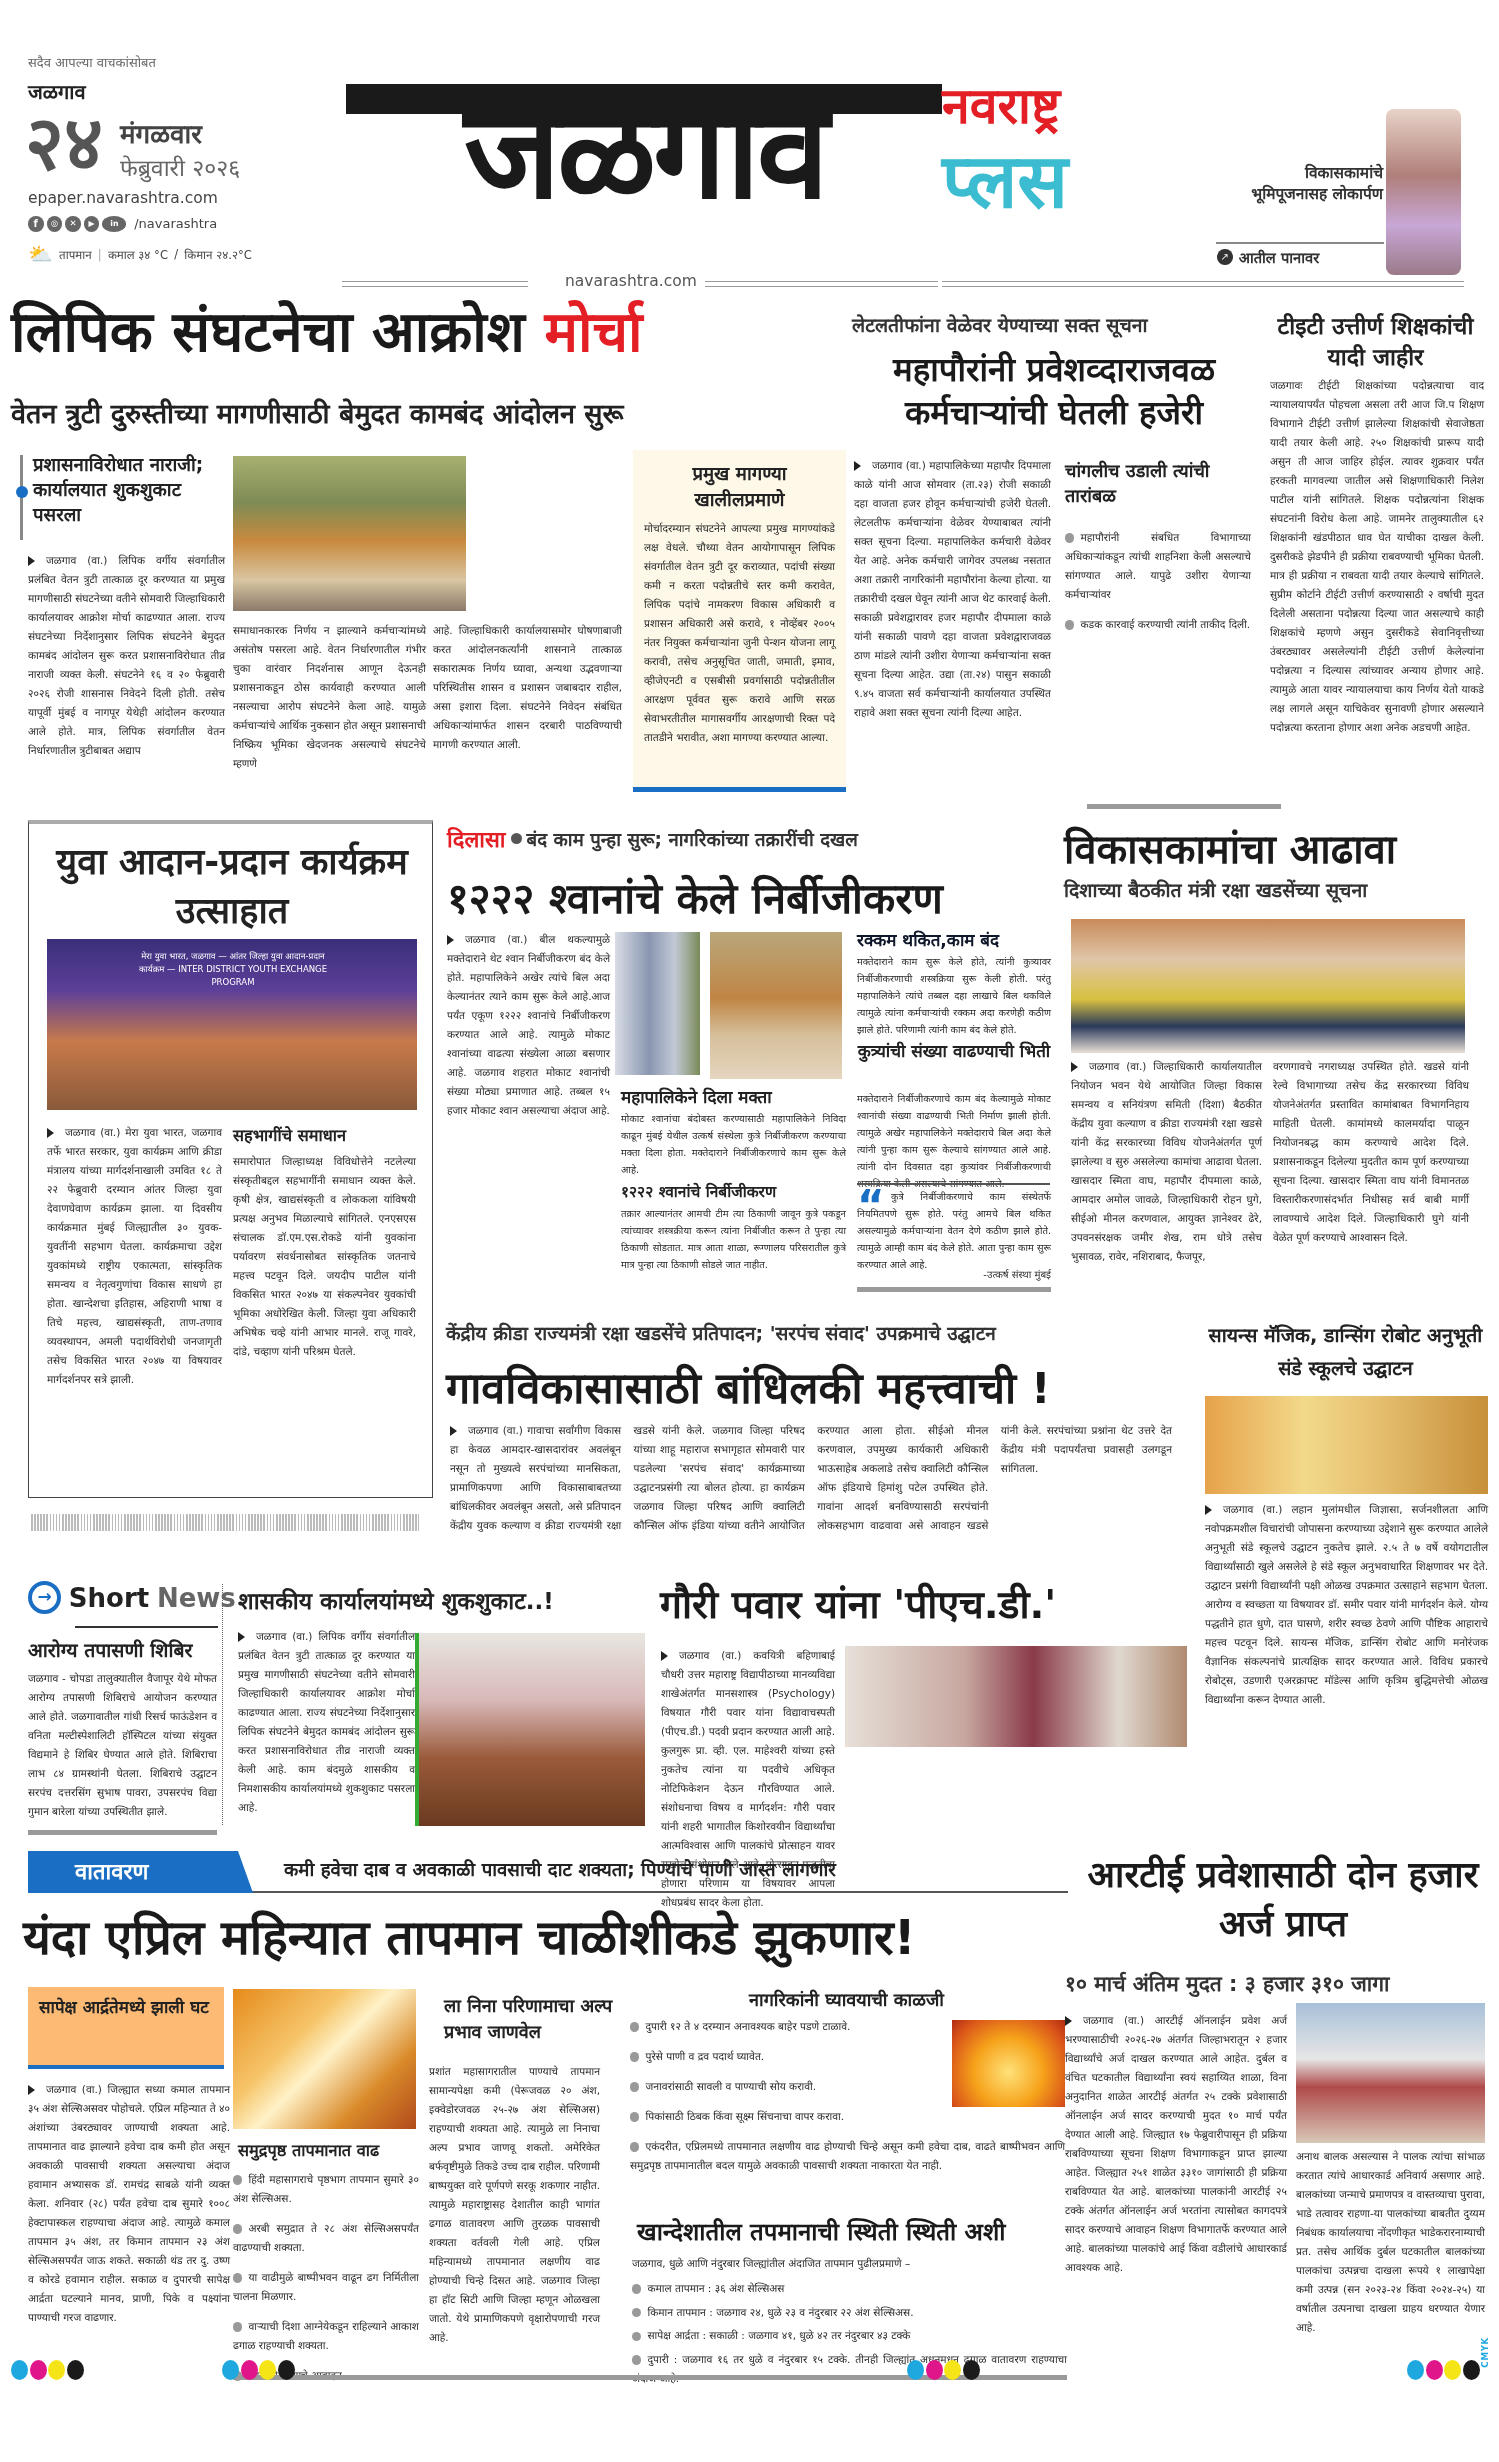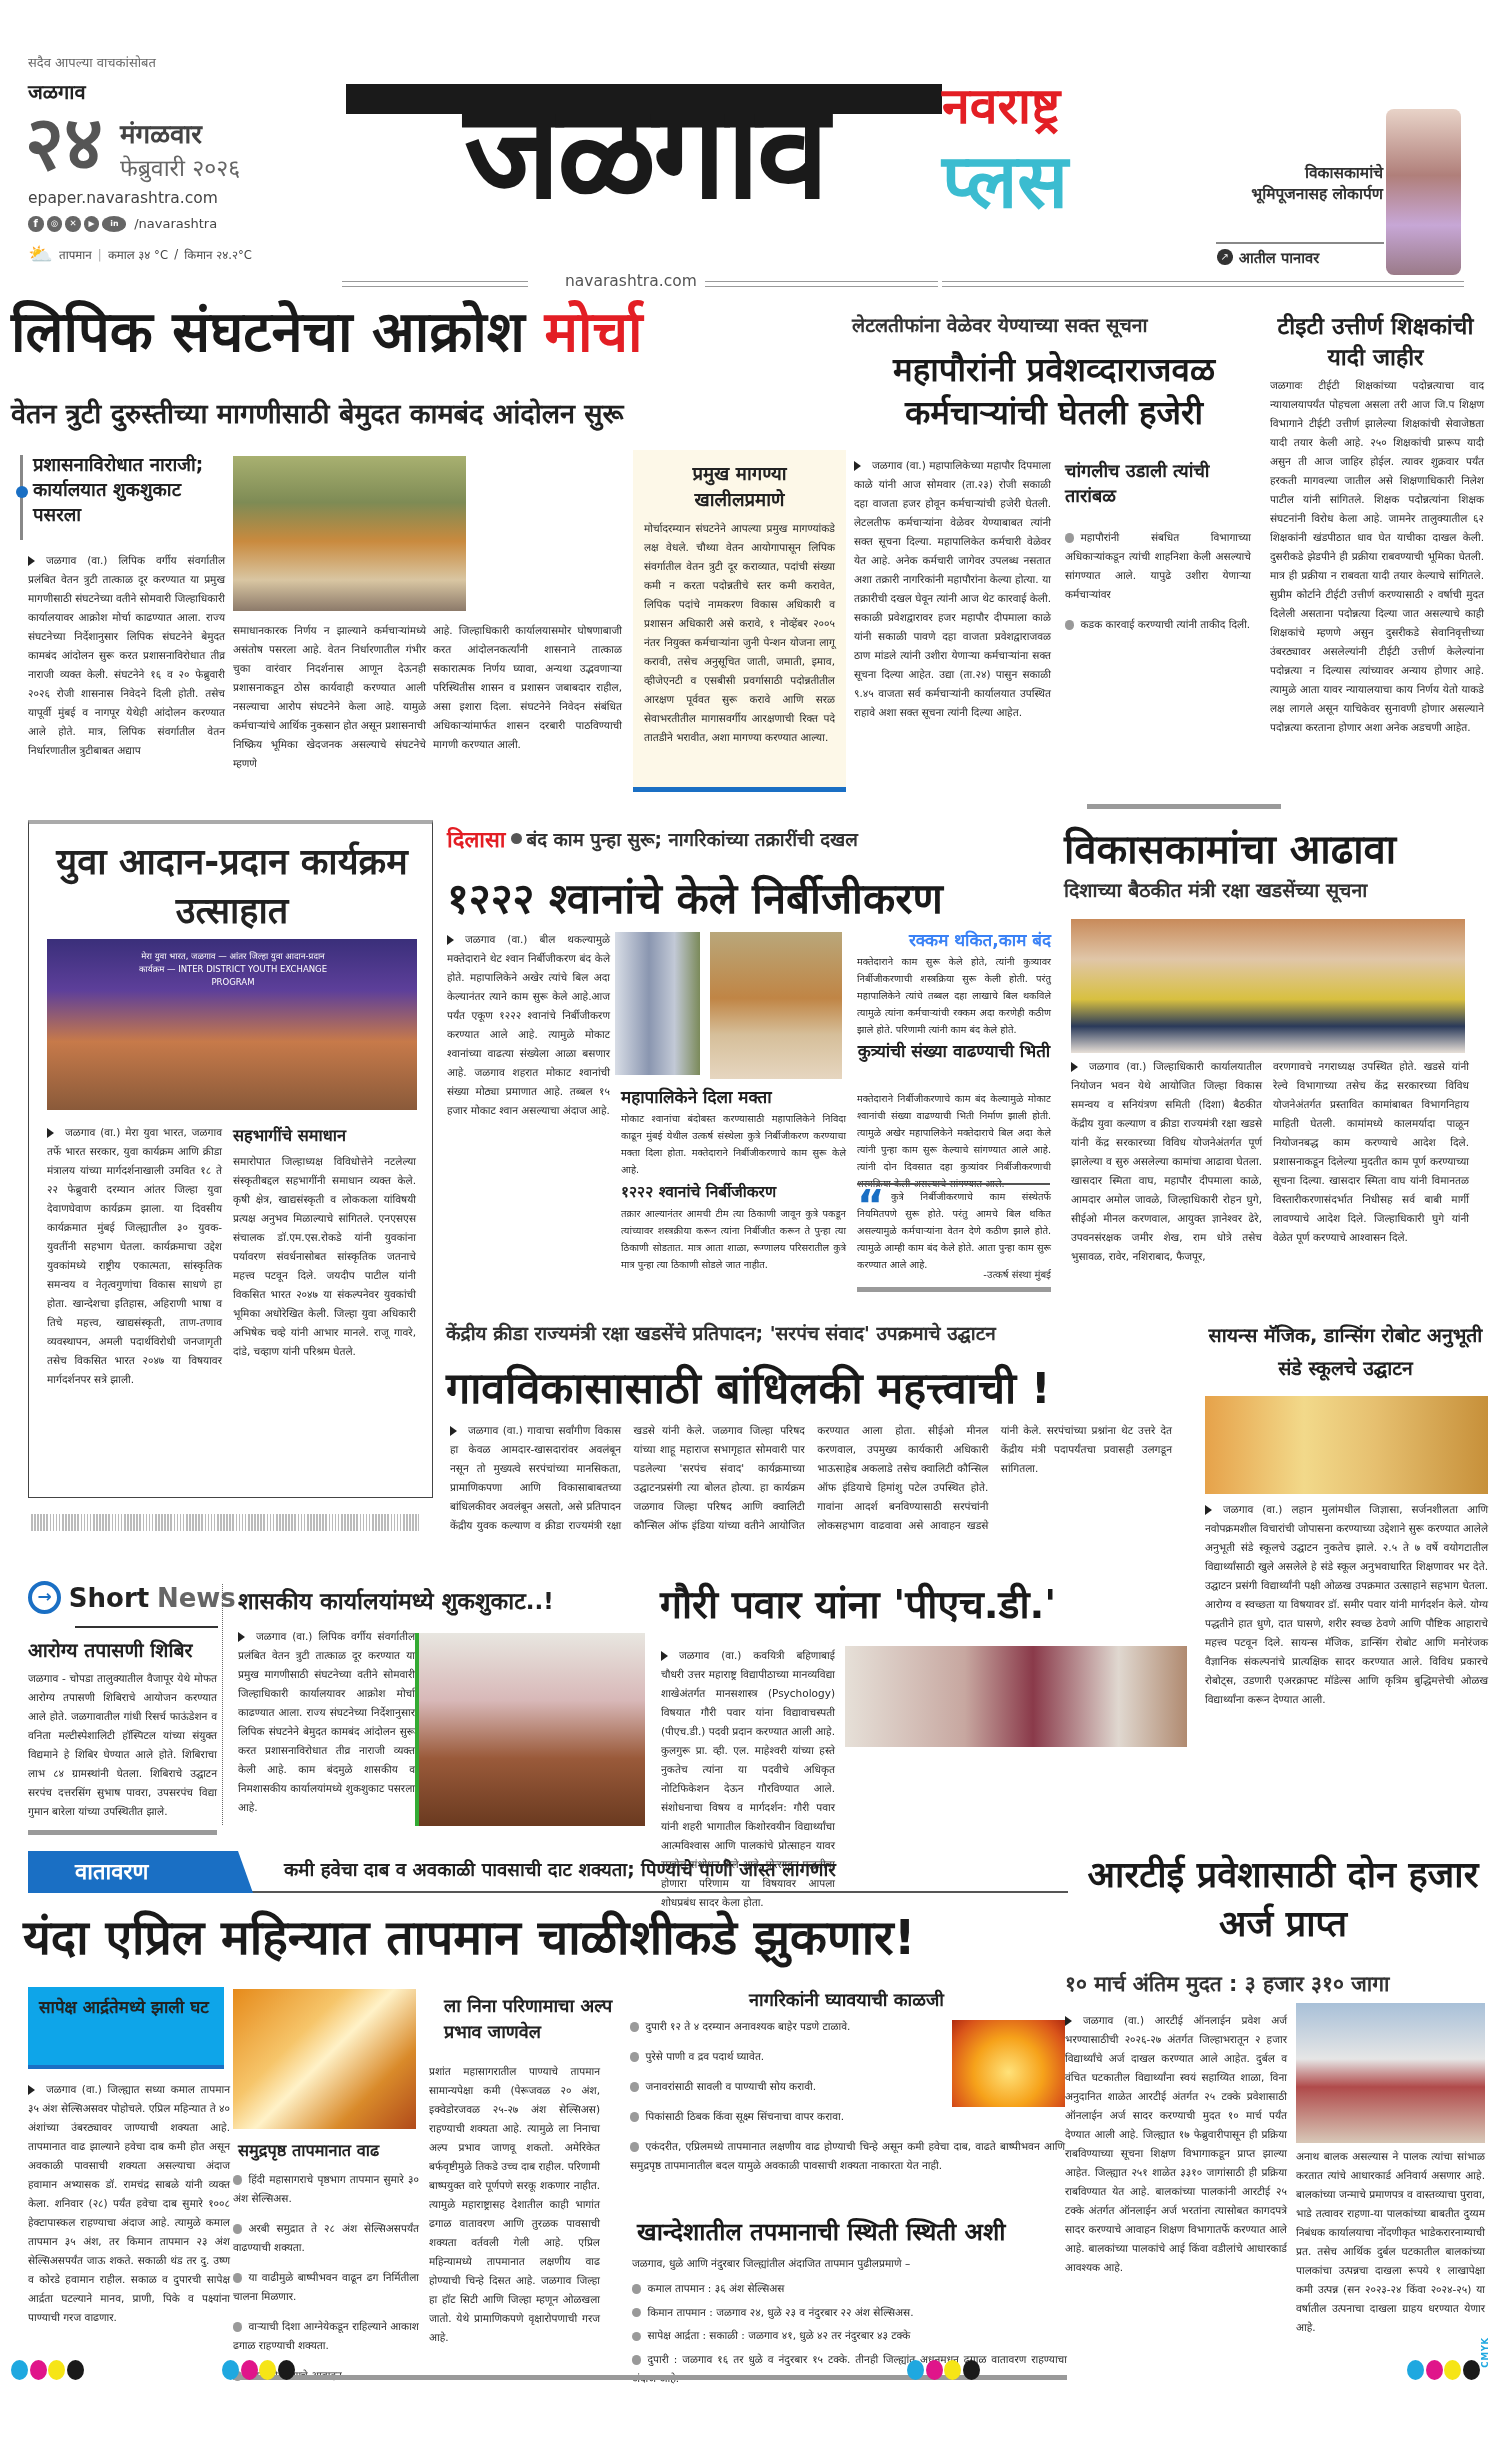--- a/index.html
+++ b/index.html
@@ -119,21 +119,21 @@
 <div class="abs body-text" style="left:447px;top:930px;width:163px;font-size:10.5px;line-height:19px;">
   <span class="tri"></span><span>जळगाव (वा.) बील थकल्यामुळे मक्तेदाराने थेट श्वान निर्बीजीकरण बंद केले होते. महापालिकेने अखेर त्यांचे बिल अदा केल्यानंतर त्याने काम सुरू केले आहे.आज पर्यंत एकूण १२२२ श्वानांचे निर्बीजीकरण करण्यात आले आहे. त्यामुळे मोकाट श्वानांच्या वाढत्या संख्येला आळा बसणार आहे. जळगाव शहरात मोकाट श्वानांची संख्या मोठ्या प्रमाणात आहे. तब्बल १५ हजार मोकाट श्वान असल्याचा अंदाज आहे.</span>
 </div>
 <div class="photo" style="left:615px;top:932px;width:85px;height:143px;background:linear-gradient(90deg,#d8dde6 0%,#8a96b0 40%,#c2c9d6 70%,#7b8a5a 100%);"></div>
 <div class="photo" style="left:710px;top:932px;width:132px;height:147px;background:linear-gradient(180deg,#b9a77a 0%,#c08545 45%,#d6bf9a 70%,#e6d6c0 100%);"></div>
 <div class="abs" style="left:621px;top:1085px;width:225px;font-size:17px;font-weight:bold;color:#222;">महापालिकेने दिला मक्ता</div>
 <div class="abs body-text" style="left:621px;top:1110px;width:225px;font-size:9.7px;line-height:17px;">मोकाट श्वानांचा बंदोबस्त करण्यासाठी महापालिकेने निविदा काढून मुंबई येथील उत्कर्ष संस्थेला कुत्रे निर्बीजीकरण करण्याचा मक्ता दिला होता. मक्तेदाराने निर्बीजीकरणाचे काम सुरू केले आहे.</div>
 <div class="abs" style="left:621px;top:1180px;width:225px;font-size:15.5px;font-weight:bold;color:#222;">१२२२ श्वानांचे निर्बीजीकरण</div>
 <div class="abs body-text" style="left:621px;top:1205px;width:225px;font-size:9.7px;line-height:17px;">तक्रार आल्यानंतर आमची टीम त्या ठिकाणी जावून कुत्रे पकडून त्यांच्यावर शस्त्रक्रीया करून त्यांना निर्बीजीत करून ते पुन्हा त्या ठिकाणी सोडतात. मात्र आता शाळा, रूग्णालय परिसरातील कुत्रे मात्र पुन्हा त्या ठिकाणी सोडले जात नाहीत.</div>
 
-<div class="abs" style="left:857px;top:928px;width:194px;text-align:right;font-size:17px;font-weight:bold;color:#3b82f6;">रक्कम थकित,काम बंद</div>
+<div class="abs" style="left:857px;top:928px;width:194px;text-align:left;font-size:17px;font-weight:bold;color:#0f172a;">रक्कम थकित,काम बंद</div>
 <div class="abs body-text" style="left:857px;top:953px;width:194px;font-size:9.7px;line-height:17px;">मक्तेदाराने काम सुरू केले होते, त्यांनी कुत्र्यावर निर्बीजीकरणाची शस्त्रक्रिया सुरू केली होती. परंतु महापालिकेने त्यांचे तब्बल दहा लाखाचे बिल थकविले त्यामुळे त्यांना कर्मचाऱ्यांची रक्कम अदा करणेही कठीण झाले होते. परिणामी त्यांनी काम बंद केले होते.</div>
 <div class="abs" style="left:857px;top:1040px;width:194px;text-align:center;font-size:17px;font-weight:bold;color:#222;line-height:1.35;">कुत्र्यांची संख्या वाढण्याची भिती</div>
 <div class="abs body-text" style="left:857px;top:1090px;width:194px;font-size:9.7px;line-height:17px;">मक्तेदाराने निर्बीजीकरणाचे काम बंद केल्यामुळे मोकाट श्वानांची संख्या वाढण्याची भिती निर्माण झाली होती. त्यामुळे अखेर महापालिकेने मक्तेदाराचे बिल अदा केले त्यांनी पुन्हा काम सुरू केल्याचे सांगण्यात आले आहे. त्यांनी दोन दिवसात दहा कुत्र्यांवर निर्बीजीकरणाची शस्त्रक्रिया केली असल्याचे सांगण्यात आले.</div>
 <div class="abs" style="left:857px;top:1183px;width:193px;height:1.6px;background:#555;"></div>
 <div class="abs" style="left:857px;top:1185px;font-size:42px;font-weight:bold;color:#1a6fc4;line-height:1;">“</div>
 <div class="abs body-text" style="left:857px;top:1188px;width:194px;font-size:9.7px;line-height:17px;text-indent:34px;">कुत्रे निर्बीजीकरणाचे काम संस्थेतर्फे नियमितपणे सुरू होते. परंतु आमचे बिल थकित असल्यामुळे कर्मचाऱ्यांना वेतन देणे कठीण झाले होते. त्यामुळे आम्ही काम बंद केले होते. आता पुन्हा काम सुरू करण्यात आले आहे.</div>
 <div class="abs" style="left:857px;top:1267px;width:194px;text-align:right;font-size:10px;color:#333;">-उत्कर्ष संस्था मुंबई</div>
 <div class="rule" style="left:857px;top:1287px;width:194px;"></div>
 
 <div class="abs" style="left:1064px;top:820px;width:419px;font-size:40px;font-weight:bold;color:#1a1a1a;white-space:nowrap;">विकासकामांचा आढावा</div>
@@ -180,21 +180,21 @@
 </div>
 
 <div class="abs" style="left:28px;top:1851px;width:1040px;height:42px;border-bottom:2.3px solid #555;">
   <div style="position:absolute;left:0;top:0;width:225px;height:42px;background:#1a6fc4;clip-path:polygon(0 0,210px 0,225px 42px,0 42px);">
     <span style="display:block;padding-left:47px;font-size:22px;font-weight:bold;color:#fff;line-height:42px;">वातावरण</span>
   </div>
   <div style="position:absolute;left:256px;top:4.7px;font-size:18.6px;font-weight:bold;color:#222;white-space:nowrap;">कमी हवेचा दाब व अवकाळी पावसाची दाट शक्यता; पिण्याचे पाणी जास्त लागणार</div>
 </div>
 <div class="abs" style="left:23px;top:1903px;width:1056px;font-size:48px;font-weight:bold;color:#1a1a1a;white-space:nowrap;">यंदा एप्रिल महिन्यात तापमान चाळीशीकडे झुकणार!</div>
 
-<div class="abs" style="left:28px;top:1987px;width:196px;height:82px;background:#0ea5e9;border-bottom:4.7px solid #1a6fc4;">
+<div class="abs" style="left:28px;top:1987px;width:196px;height:82px;background:#fdba74;border-bottom:4.7px solid #1a6fc4;">
   <div style="margin:9.3px 11px;font-size:17px;font-weight:bold;color:#222;line-height:1.4;">सापेक्ष आर्द्रतेमध्ये झाली घट</div>
 </div>
 <div class="abs body-text" style="left:28px;top:2080px;width:202px;font-size:10.5px;line-height:19px;">
   <span class="tri"></span><span>जळगाव (वा.) जिल्ह्यात सध्या कमाल तापमान ३५ अंश सेल्सिअसवर पोहोचले. एप्रिल महिन्यात ते ४० अंशांच्या उंबरठ्यावर जाण्याची शक्यता आहे. तापमानात वाढ झाल्याने हवेचा दाब कमी होत असून अवकाळी पावसाची शक्यता असल्याचा अंदाज हवामान अभ्यासक डॉ. रामचंद्र साबळे यांनी व्यक्त केला. शनिवार (२८) पर्यंत हवेचा दाब सुमारे १००८ हेक्टापास्कल राहण्याचा अंदाज आहे. त्यामुळे कमाल तापमान ३५ अंश, तर किमान तापमान २३ अंश सेल्सिअसपर्यंत जाऊ शकते. सकाळी थंड तर दु. उष्ण व कोरडे हवामान राहील. सकाळ व दुपारची सापेक्ष आर्द्रता घटल्याने मानव, प्राणी, पिके व पक्ष्यांना पाण्याची गरज वाढणार.</span>
 </div>
 
 <div class="photo" style="left:233px;top:1989px;width:183px;height:140px;background:linear-gradient(135deg,#e68a1a 0%,#f6c56a 35%,#fff2c8 50%,#d98a2a 75%,#b04a1a 100%);"></div>
 <div class="abs" style="left:238px;top:2139px;width:183px;font-size:16.3px;font-weight:bold;color:#222;">समुद्रपृष्ठ तापमानात वाढ</div>
 <ul class="abs bl body-text" style="left:233px;top:2170px;width:186px;font-size:10.5px;line-height:19px;">
   <li><span class="bullet"></span><span>हिंदी महासागराचे पृष्ठभाग तापमान सुमारे ३० अंश सेल्सिअस.</span></li>

